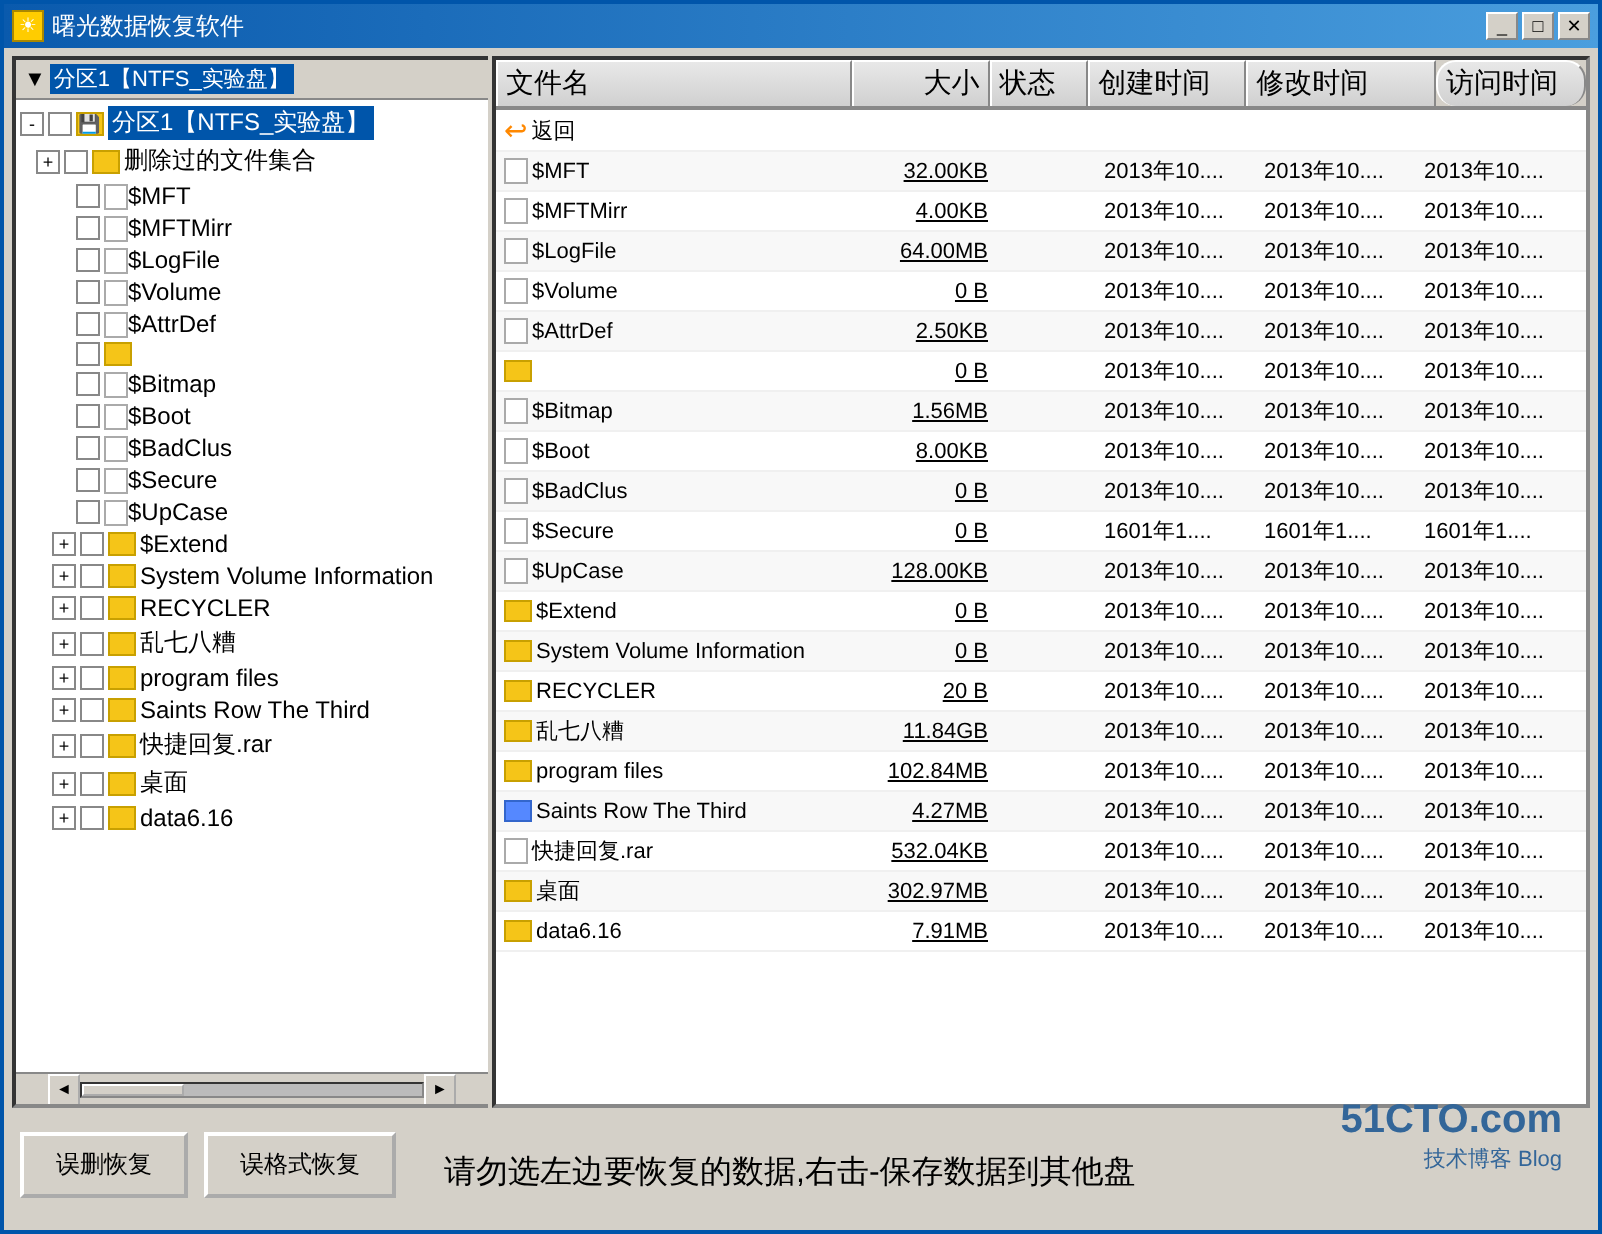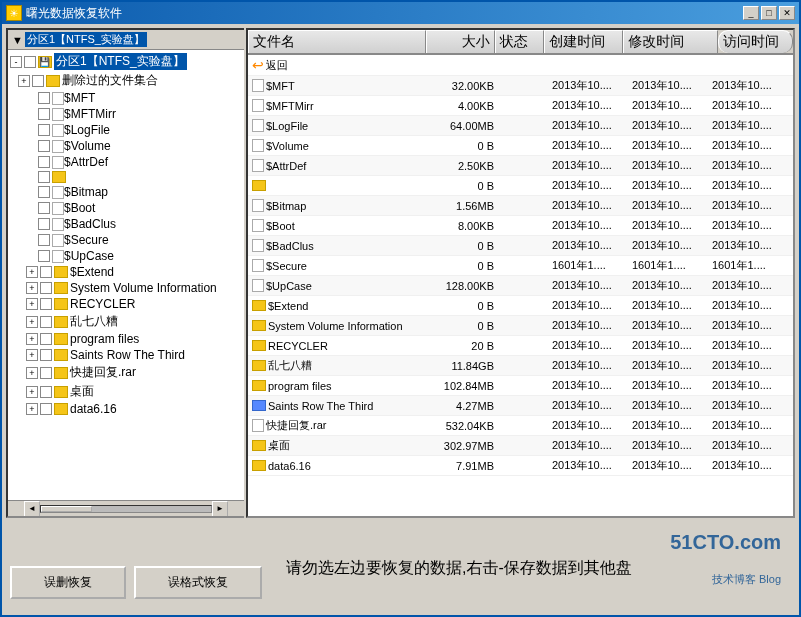--- a/index.html
+++ b/index.html
@@ -40,34 +40,34 @@
     .col-status { width: 50px; }
     .col-created { width: 80px; }
     .col-modified { width: 96px; }
     .col-accessed { width: 76px; border-radius: 10px; }
     
     .file-list-body { flex: 1; overflow: auto; }
     .file-row { display: flex; align-items: center; padding: 1px 0; border-bottom: 1px solid #f0f0f0; cursor: pointer; }
     .file-row.alt { background: #f8f8f8; }
     .file-cell { padding: 1px 4px; font-size: 11px; overflow: hidden; text-overflow: ellipsis; white-space: nowrap; }
     .file-cell.name { width: 180px; display: flex; align-items: center; gap: 2px; }
-    .file-cell.size { width: 70px; text-align: right; }
+    .file-cell.size { width: 70px; text-align: right; text-decoration: underline; }
     .file-cell.status { width: 50px; }
     .file-cell.created { width: 80px; }
     .file-cell.modified { width: 80px; }
     .file-cell.accessed { width: 80px; }
     
     .folder-sm { width: 14px; height: 11px; background: #f5c518; border: 1px solid #c8a000; display: inline-block; flex-shrink: 0; }
     .folder-sm.blue { background: #5588ff; border-color: #3366cc; }
     .file-sm { width: 12px; height: 13px; background: white; border: 1px solid #aaa; display: inline-block; flex-shrink: 0; font-size: 7px; }
     
     
     .bottom-area { background: #d4d0c8; padding: 8px; flex-shrink: 0; }
     .bottom-buttons { display: flex; gap: 8px; margin-bottom: 8px; }
-    .btn { background: #d4d0c8; border: 2px outset #fff; padding: 6px 32px; font-size: 12px; cursor: pointer; font-family: "SimSun", sans-serif; min-width: 80px; text-align: center; margin-top: 36px; }
+    .btn { background: #d4d0c8; border: 2px outset #fff; padding: 6px 16px; font-size: 12px; cursor: pointer; font-family: "SimSun", sans-serif; min-width: 80px; text-align: center; }
     .bottom-text { font-size: 16px; color: #000; }
   </style>
 </head>
 <body>
 
 <div class="window">
 
   <div class="title-bar">
     <div class="title-bar-text">
       <span class="title-bar-icon">☀</span>
@@ -510,16 +510,16 @@
           <button class="btn">误格式恢复</button>
         </div>
       </div>
       <div style="display:flex; align-items:center; padding-left: 16px;">
         <span class="bottom-text">请勿选左边要恢复的数据,右击-保存数据到其他盘</span>
       </div>
     </div>
 
     <div style="position:absolute; bottom:30px; right:20px; text-align:right;">
       <div style="font-size:20px; color:#336699; font-weight:bold;">51CTO.com</div>
-      <div style="font-size:11px; color:#336699;margin-top:18px;">技术博客  Blog</div>
+      <div style="font-size:11px; color:#336699;">技术博客  Blog</div>
     </div>
   </div>
 </div>
 
 </body></html>

